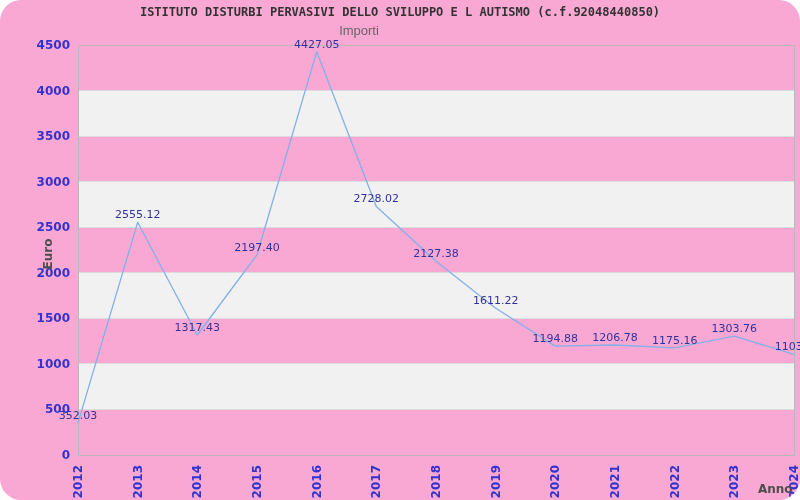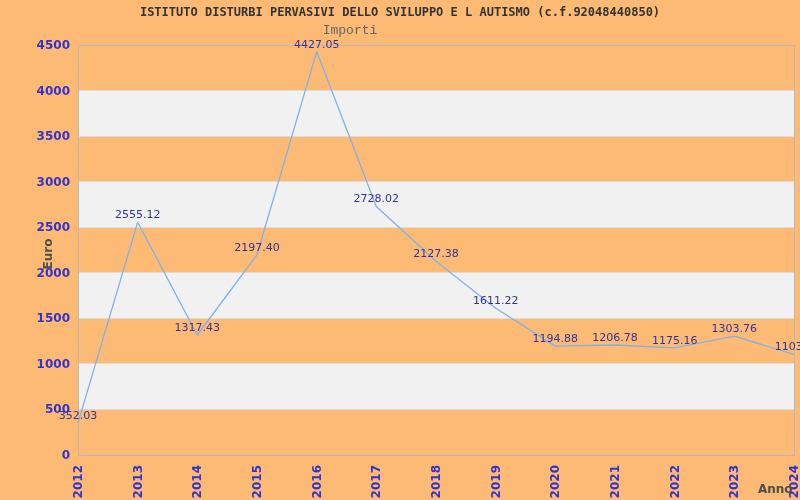--- a/index.html
+++ b/index.html
@@ -5,42 +5,43 @@
   html, body {
     margin: 0;
     padding: 0;
     background: #ffffff;
   }
   .screen {
     position: relative;
     width: 800px;
     height: 500px;
     overflow: hidden;
-    background: #fdba74;
+    background: #f9a8d4;
     font-family: "DejaVu Sans", "Liberation Sans", sans-serif;
+    border-radius: 21px;
   }
   .chart-title {
     position: absolute;
     top: 5px;
     left: 0;
     width: 800px;
     text-align: center;
     font-family: "DejaVu Sans Mono", "Liberation Mono", monospace;
     font-weight: bold;
     font-size: 12px;
     color: #333333;
     white-space: nowrap;
   }
   .chart-subtitle {
     position: absolute;
     top: 23px;
-    left: 8px;
+    left: 17px;
     width: 684px;
     text-align: center;
-    font-family: Liberation Mono, monospace;
+    font-family: Liberation Sans, sans-serif;
     font-weight: normal;
     font-size: 13px;
     color: #666666;
     white-space: nowrap;
   }
   svg#plot {
     position: absolute;
     top: 0;
     left: 0;
   }

